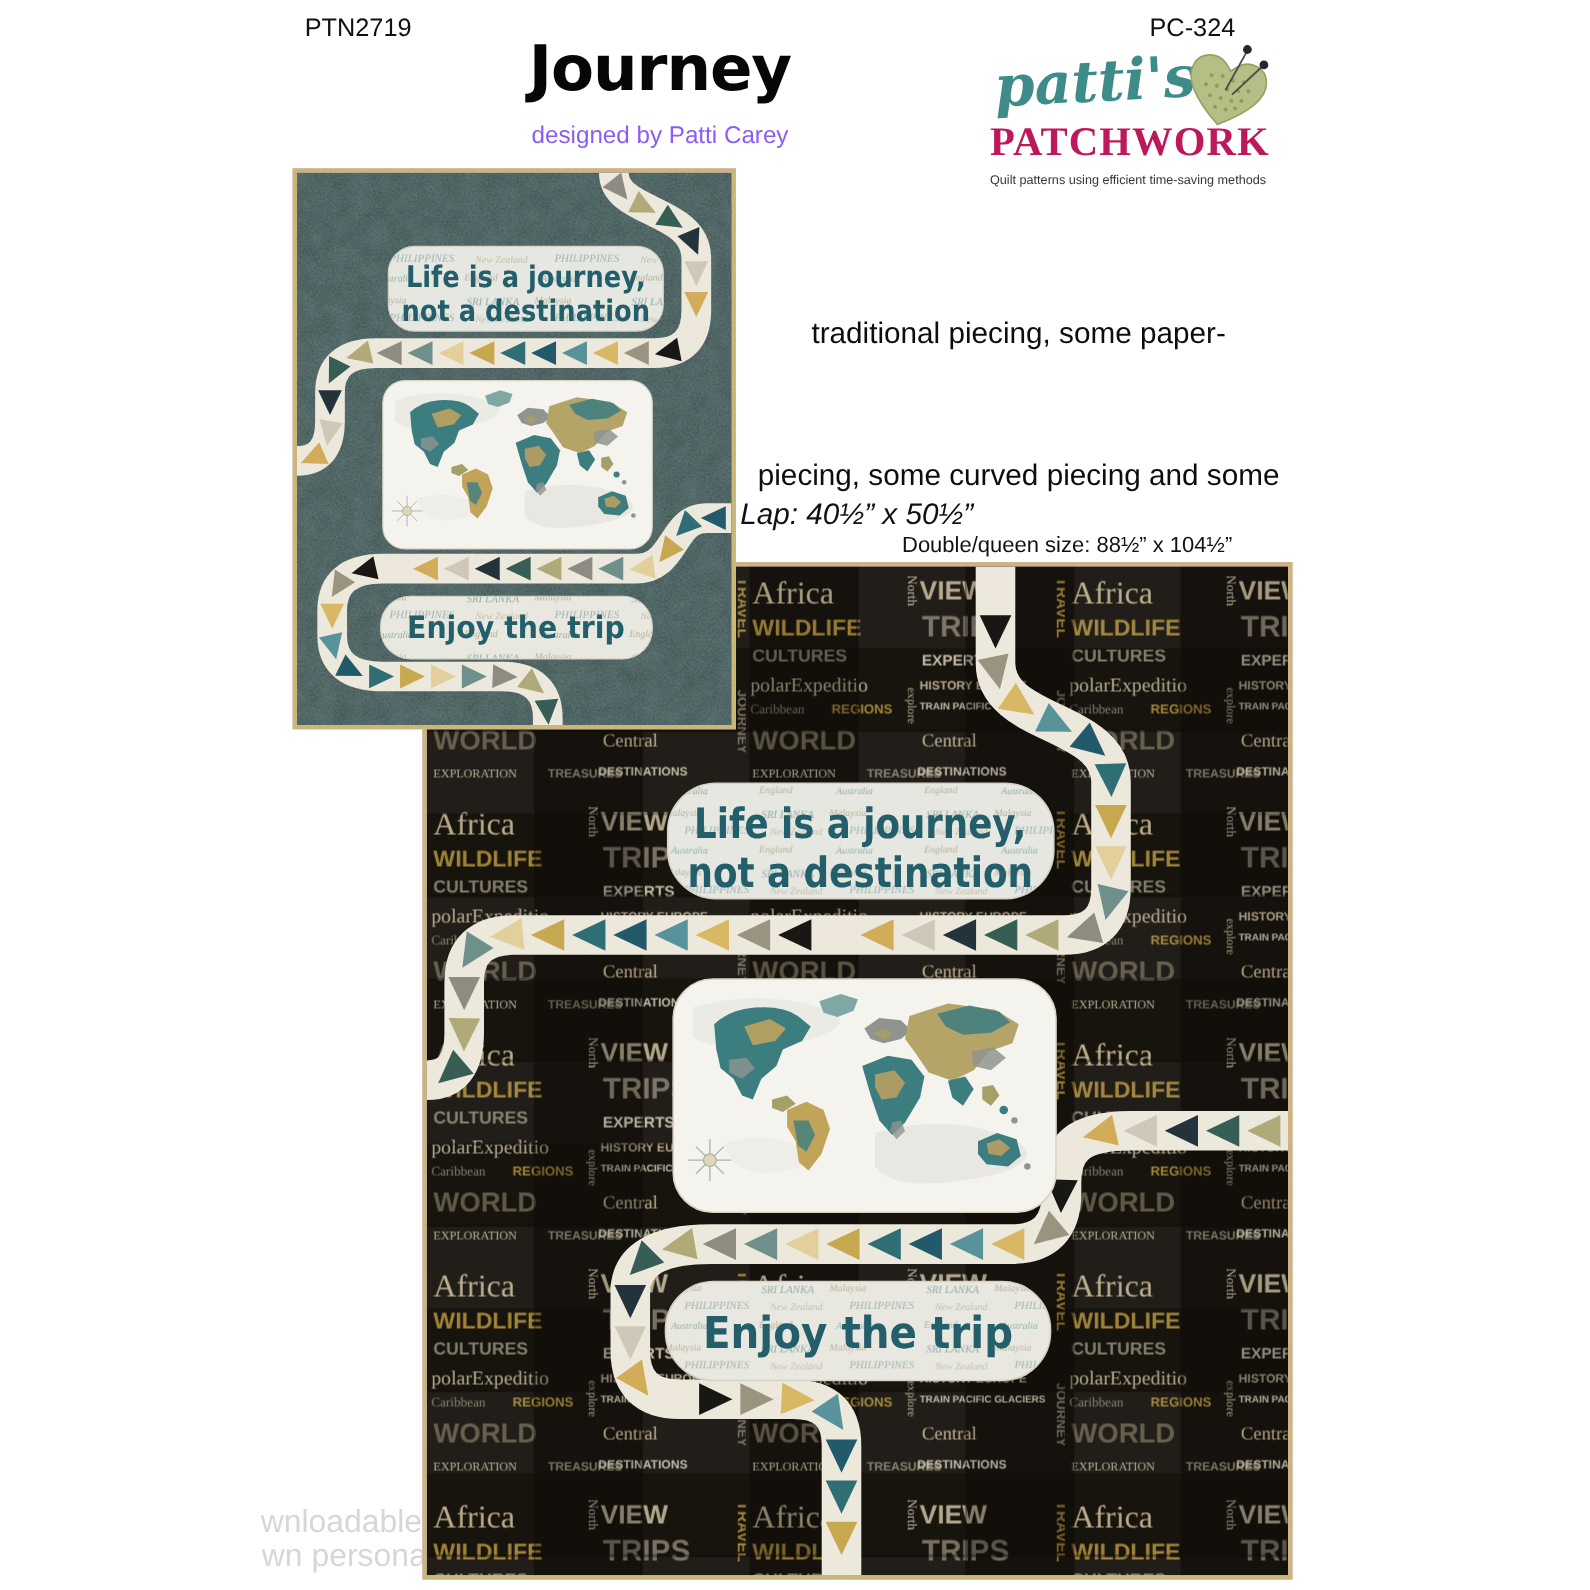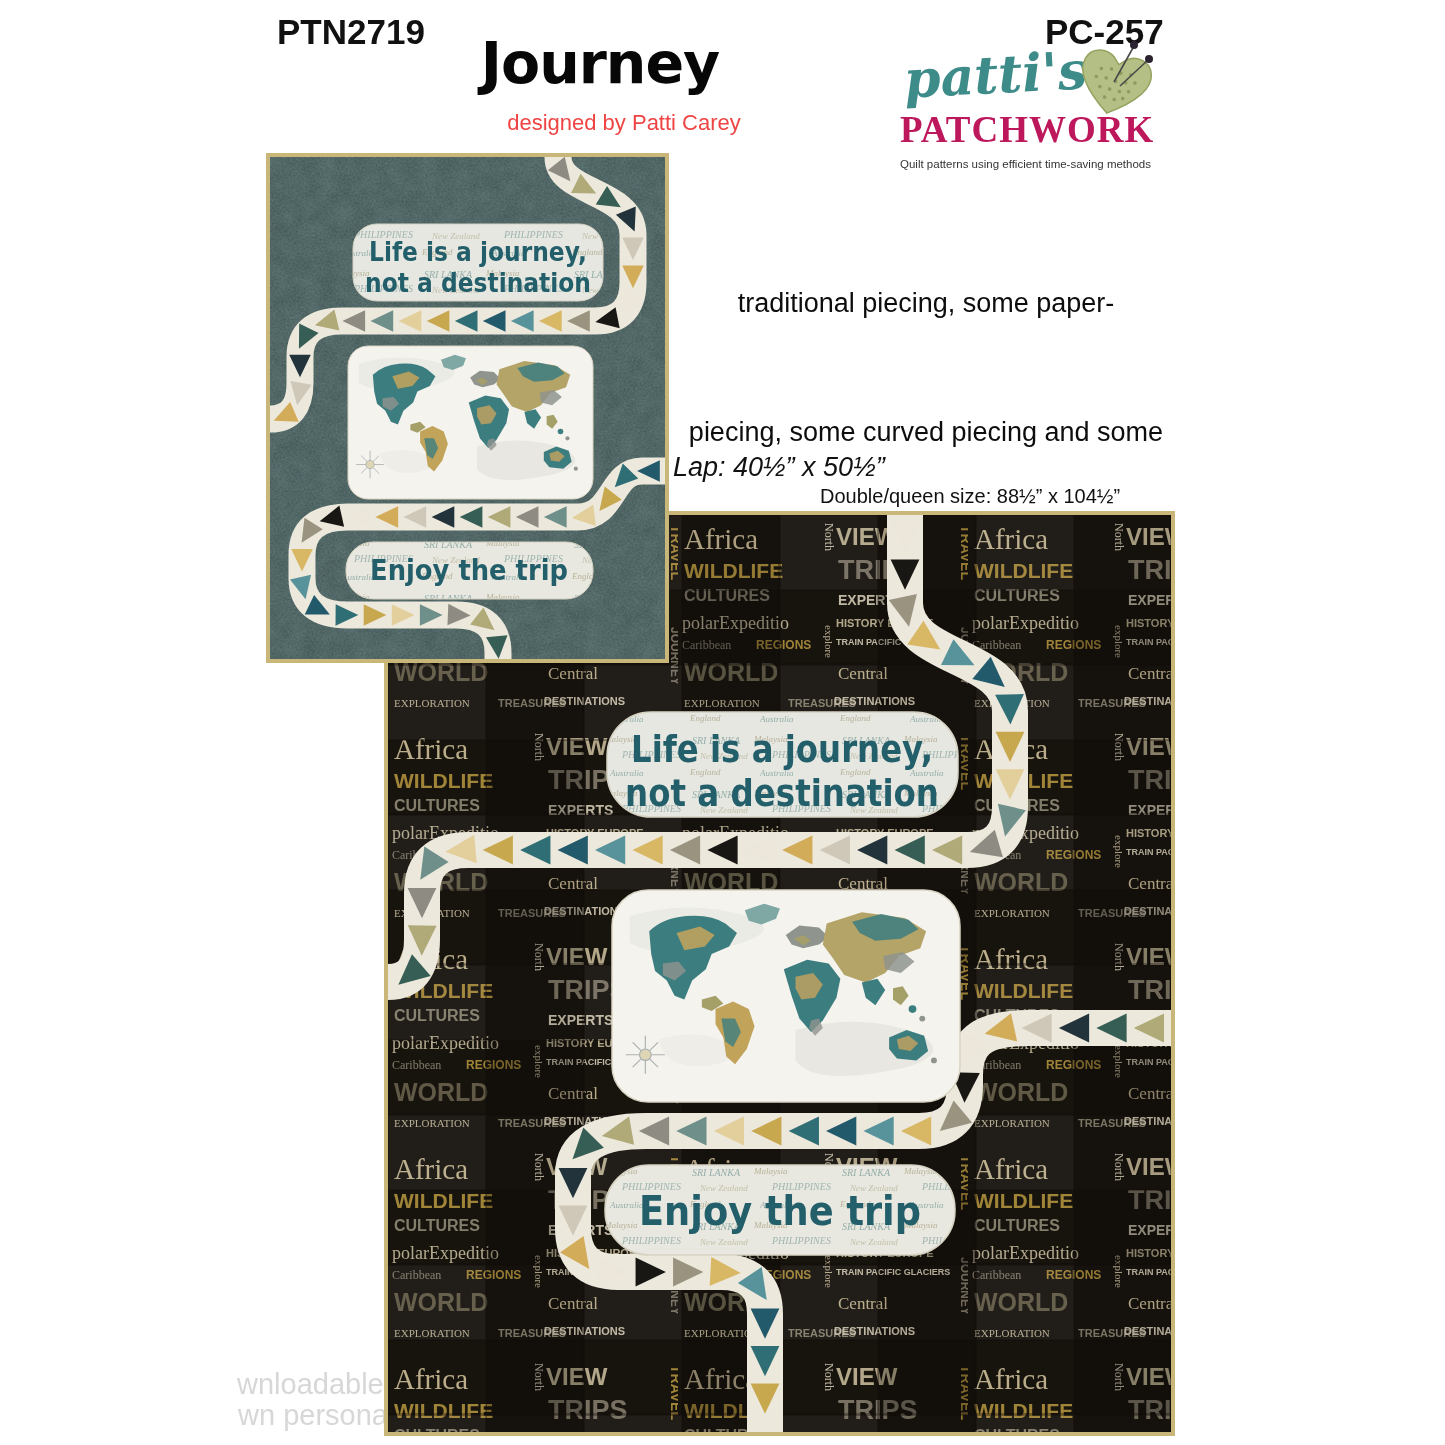--- a/index.html
+++ b/index.html
@@ -1,25 +1,25 @@
 <!DOCTYPE html>
 <html><head>
 <meta charset="utf-8">
 <style>
   html,body{margin:0;padding:0;}
   body{width:1445px;height:1445px;position:relative;background:#ffffff;
        font-family:"Liberation Sans",sans-serif;overflow:hidden;color:#111;}
   .abs{position:absolute;}
-  .code{font-weight:bold;font-size:35px;letter-spacing:0;}
+  .code{font-weight:normal;font-size:23px;letter-spacing:0;}
   #pattern-number{left:277px;top:12px;}
   #product-code{left:1045px;top:12px;}
   #page-title{left:420px;top:30px;width:360px;text-align:center;
       font-family:"DejaVu Sans",sans-serif;font-weight:bold;font-size:57px;
       letter-spacing:-1px;color:#070707;}
-  #byline{left:444px;top:110px;width:360px;text-align:center;font-size:22px;color:#ef4444;}
+  #byline{left:420px;top:110px;width:360px;text-align:center;font-size:22px;color:#8b5cf6;}
   
   #logo{left:896px;top:42px;width:300px;height:145px;}
   #logo-script{position:absolute;left:8px;top:2px;
       font-family:"DejaVu Serif",serif;font-style:italic;font-weight:bold;
       font-size:52px;color:#3e8c8a;transform:rotate(-3deg);}
   #logo-heart{position:absolute;left:172px;top:-4px;}
   #logo-caps{position:absolute;left:4px;top:66px;width:292px;
       font-family:"Liberation Serif",serif;font-weight:bold;font-size:37px;
       letter-spacing:1px;color:#be185d;}
   #logo-tagline{position:absolute;left:4px;top:116px;width:296px;
@@ -88,21 +88,21 @@
           <line x1="6" y1="166" x2="46" y2="166"></line>
         <line x1="13" y1="153" x2="39" y2="179"></line>
           <line x1="39" y1="153" x2="13" y2="179"></line>
         <circle cx="26" cy="166" r="6" fill="#d9cfa8" stroke="#9aa0a2"></circle>
       </g>
     </g>
   </defs>
 </svg>
 
 <div class="abs code" id="pattern-number">PTN2719</div>
-<div class="abs code" id="product-code">PC-257</div>
+<div class="abs code" id="product-code">PC-324</div>
 <div class="abs" id="page-title">Journey</div>
 <div class="abs" id="byline">designed by Patti Carey</div>
 
 <div class="abs" id="logo">
   <span id="logo-script">patti's</span>
   <svg id="logo-heart" width="92" height="84" viewBox="0 0 92 84">
     <g transform="rotate(14 46 46)">
       <path d="M46 76 C20 58 8 42 12 28 C15 16 30 12 40 20 L46 26 L52 20 C62 12 77 16 80 28 C84 42 72 58 46 76 Z" fill="#b3bf85" stroke="#93a35e" stroke-width="1.5"></path>
       <g fill="#8d9c5e">
         <circle cx="30" cy="34" r="1.8"></circle>

